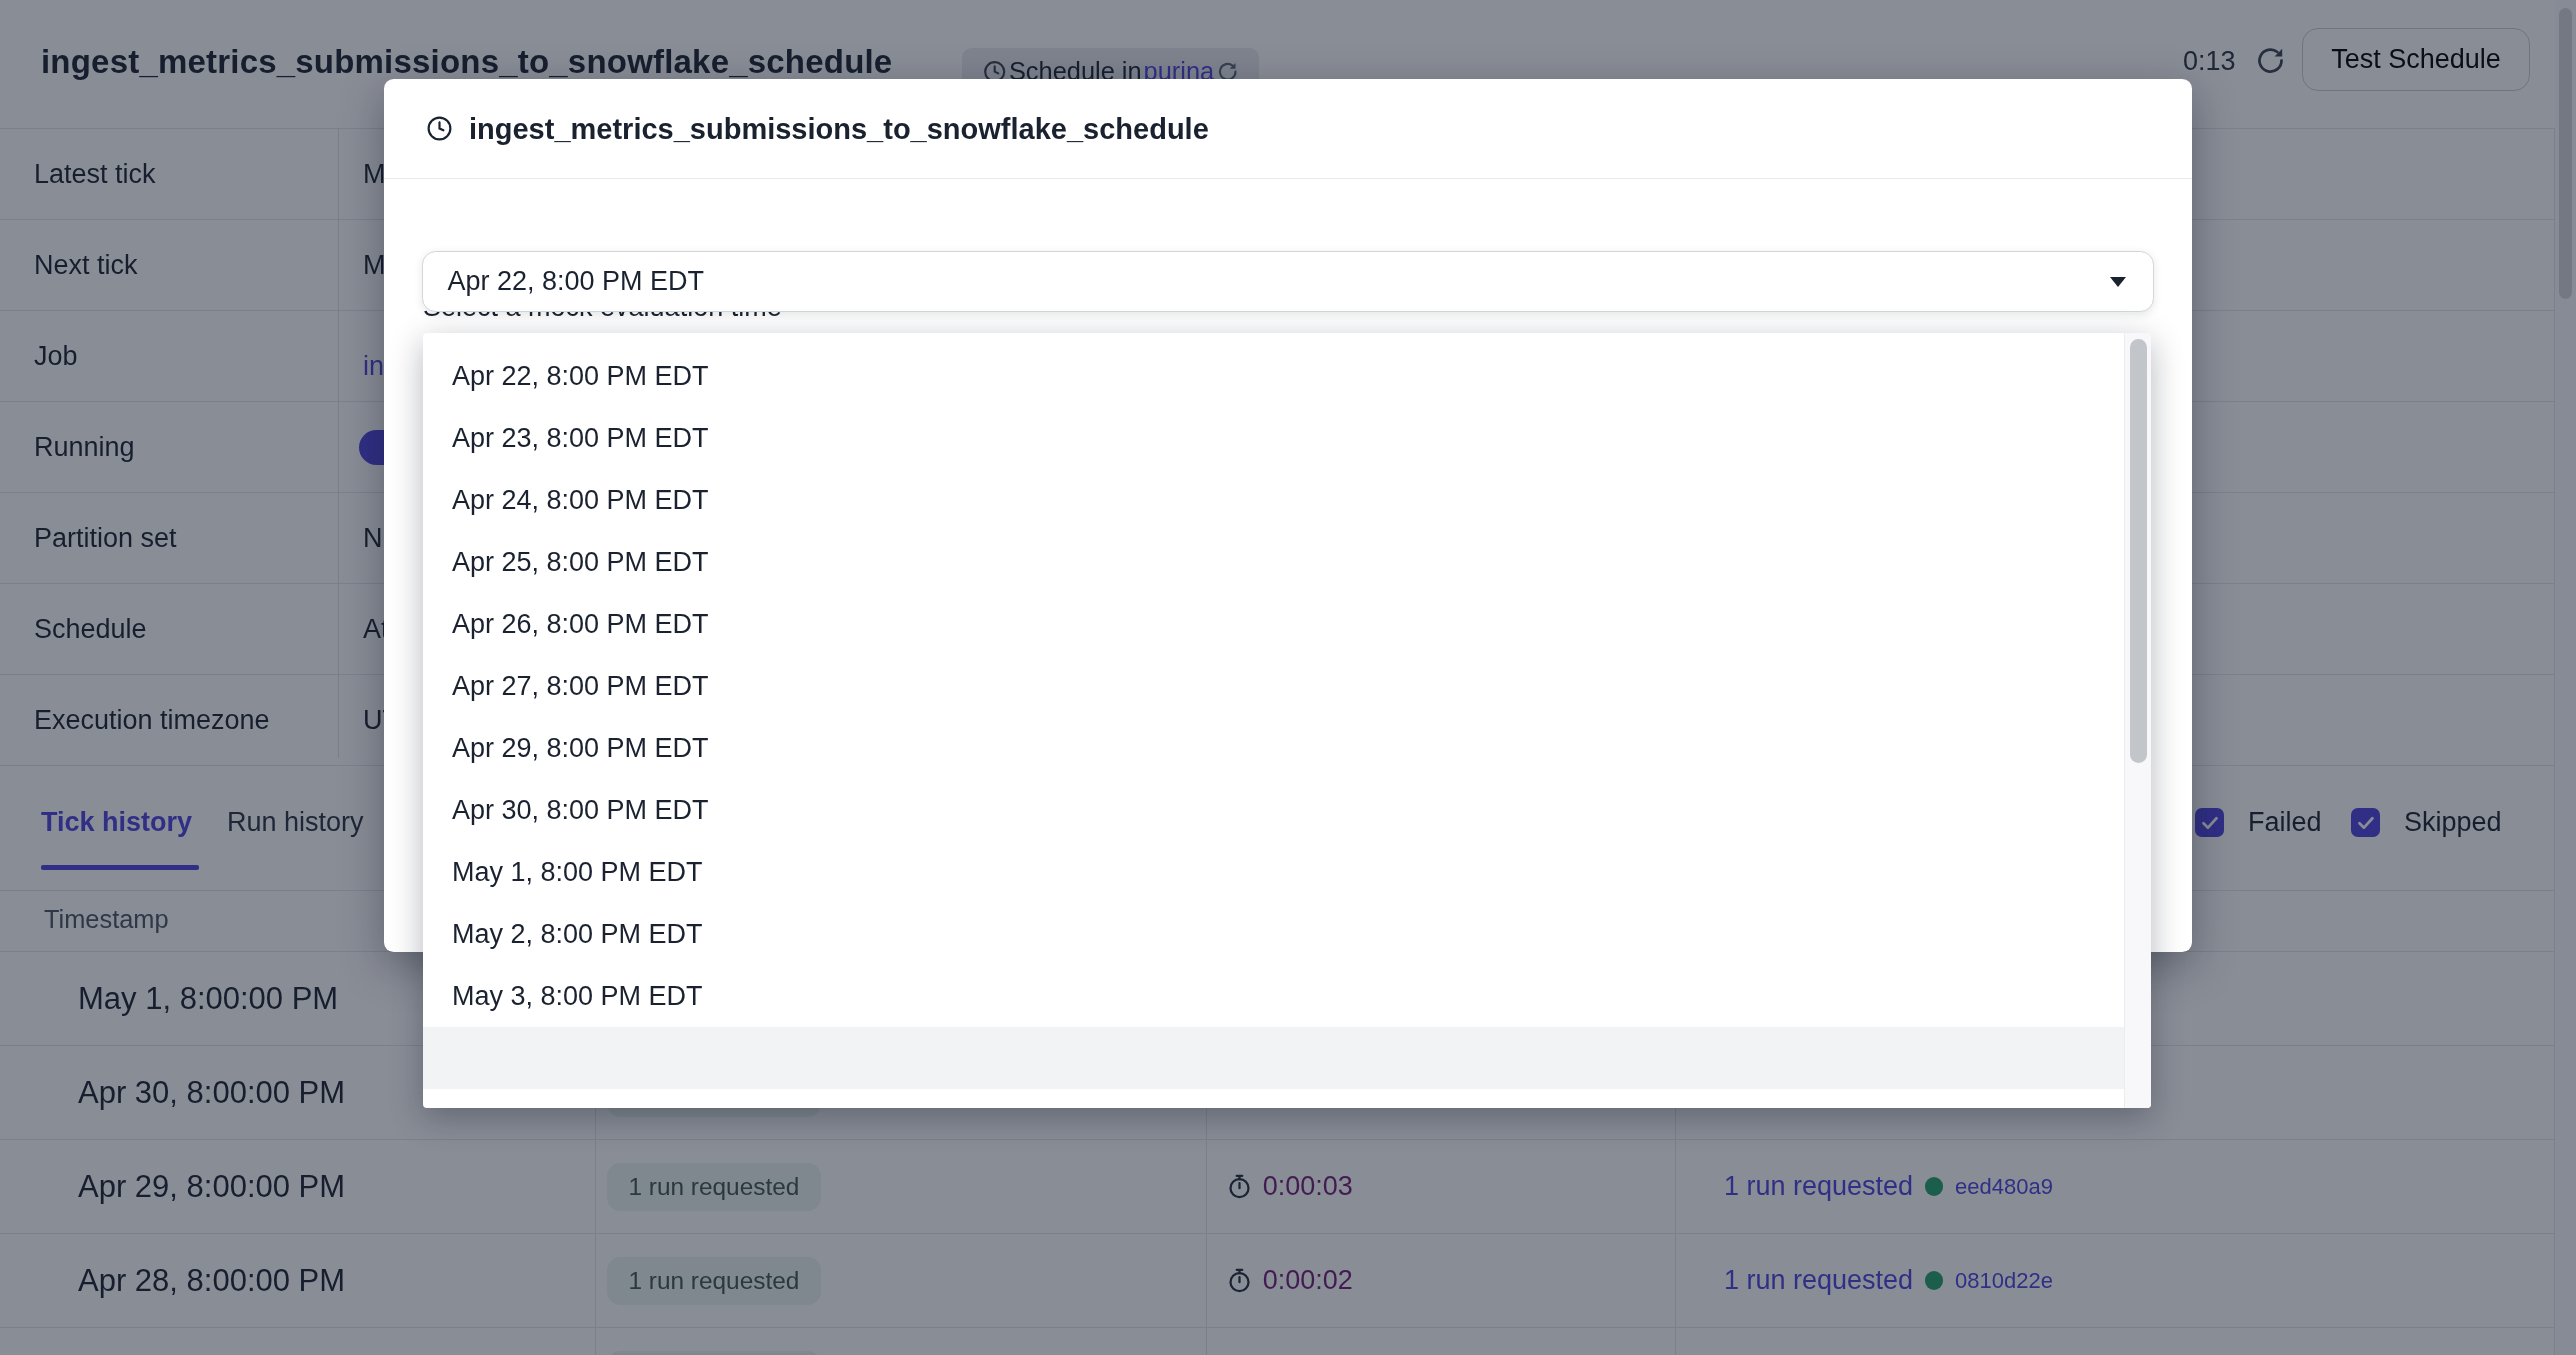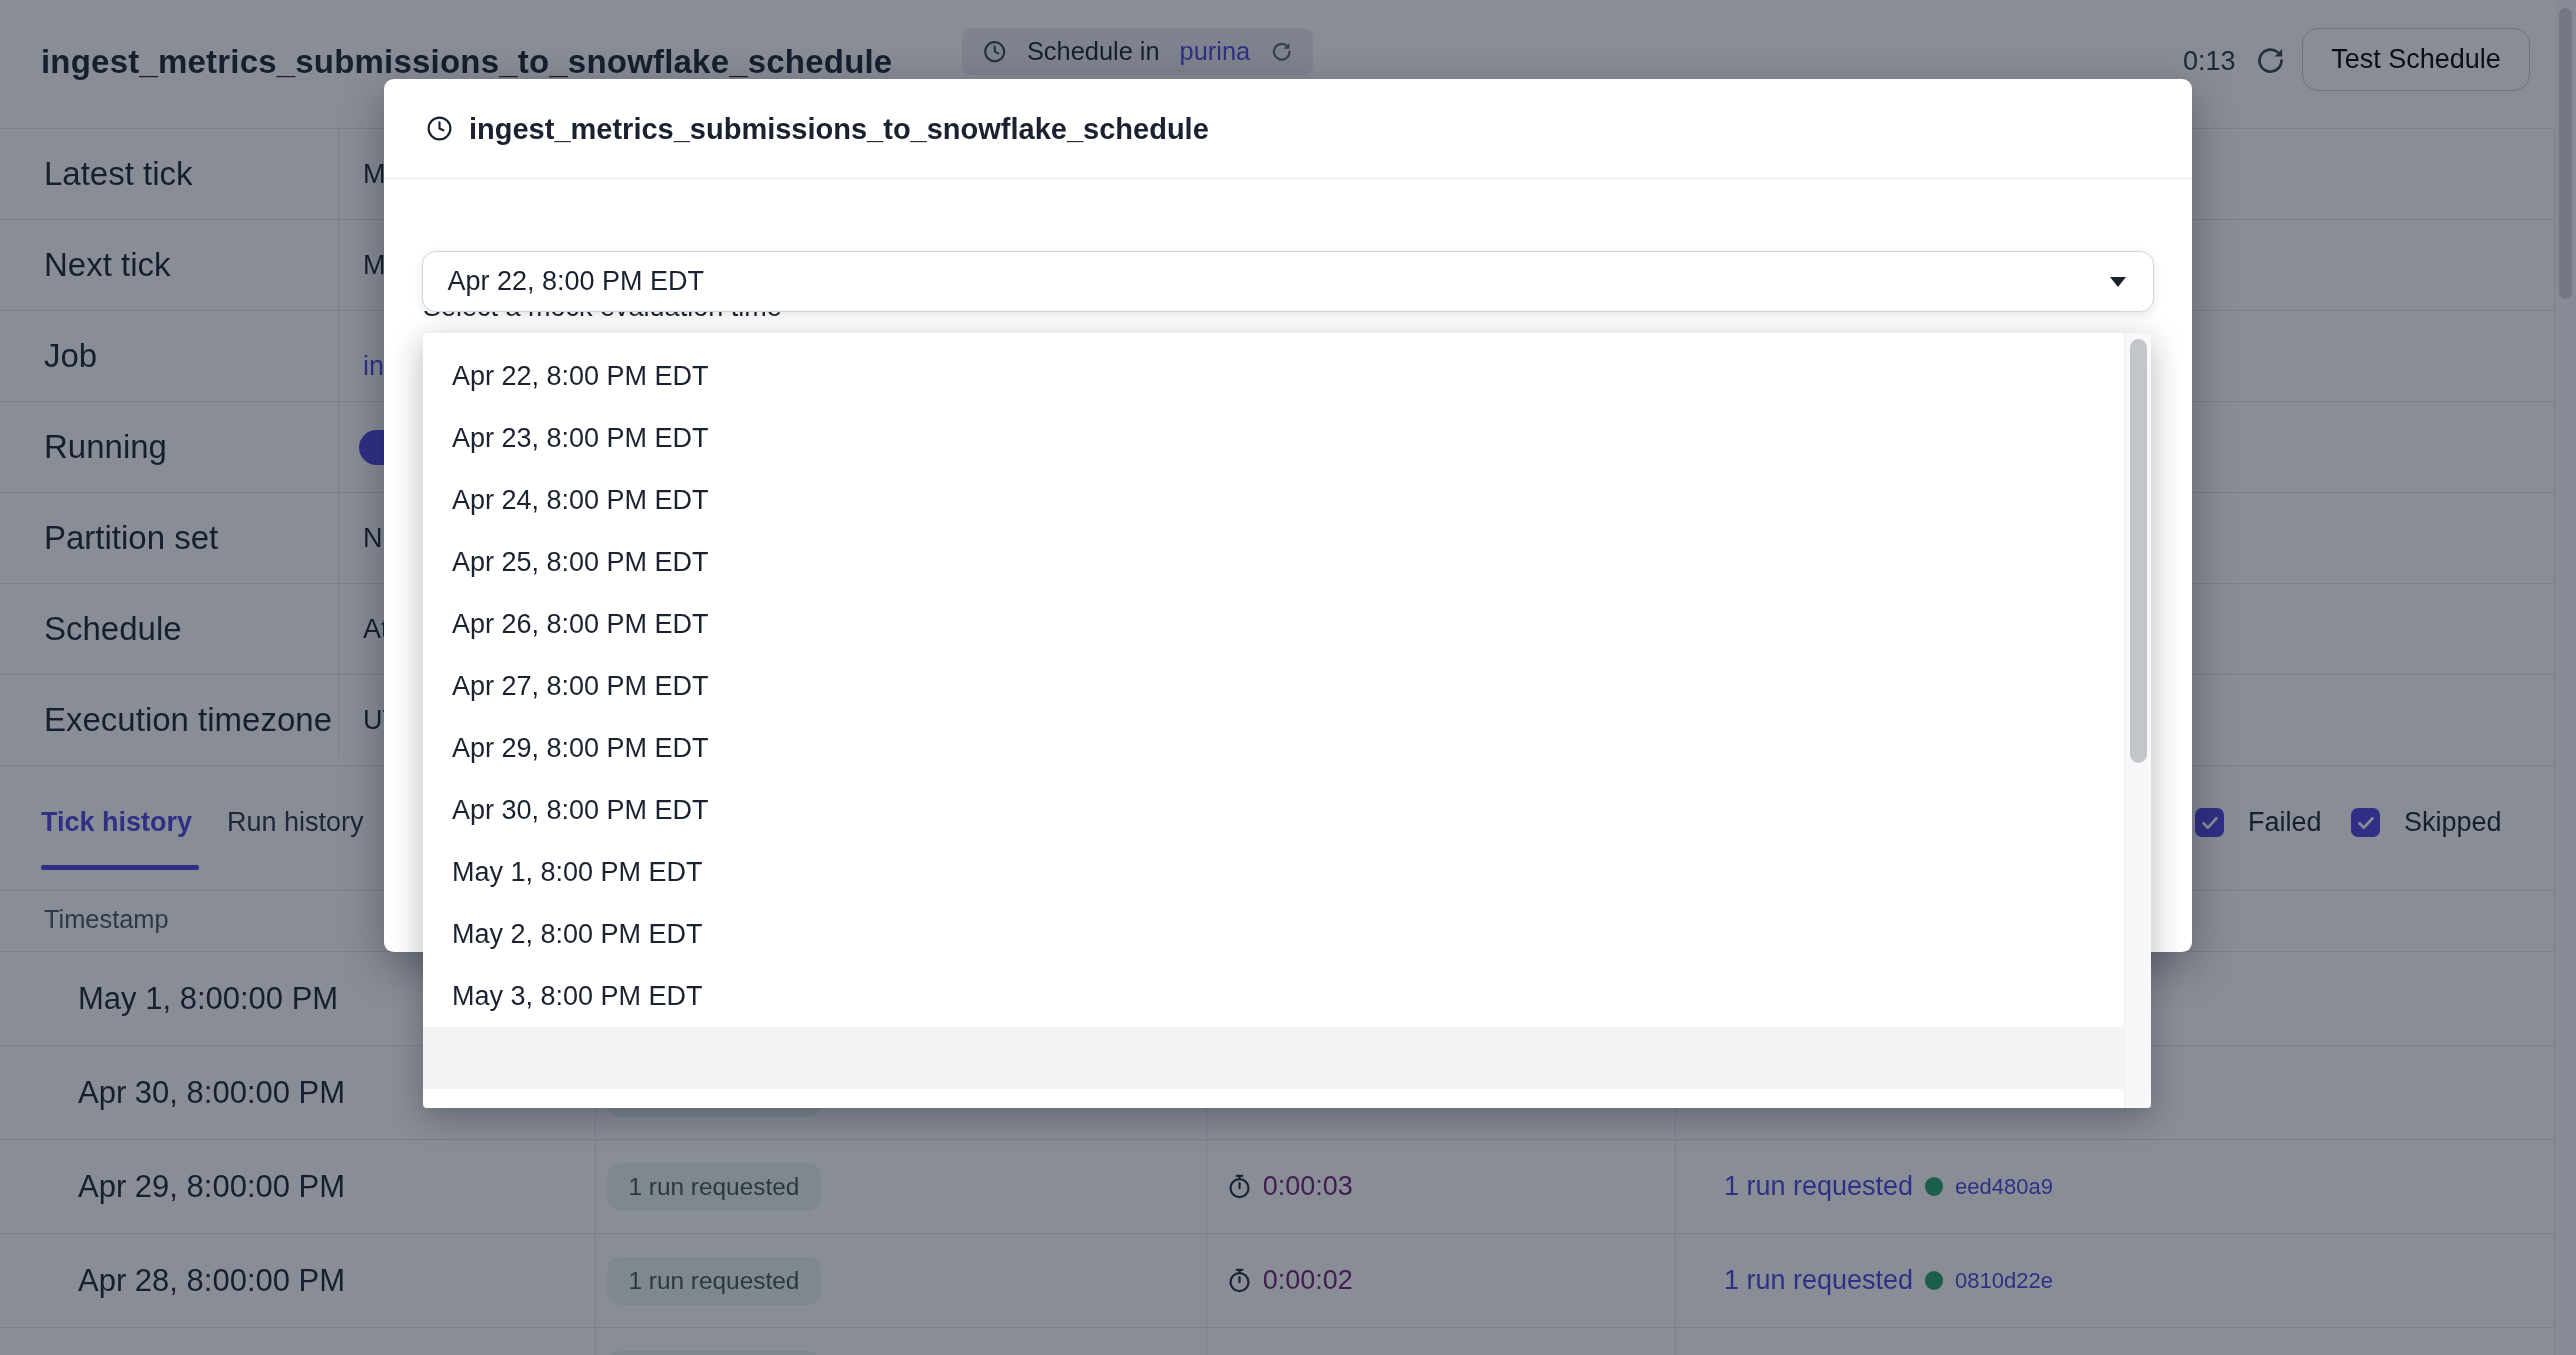--- a/index.html
+++ b/index.html
@@ -2,33 +2,33 @@
 <html><head>
 <meta charset="utf-8">
 <style>
   html,body{margin:0;padding:0;background:#fff;}
   body{font-family:"Liberation Sans", sans-serif; color:#1A2230;}
   .stage{position:relative;width:2576px;height:1355px;overflow:hidden;background:#fff;}
   .abs{position:absolute;}
 
   
   .page-title{left:41px;top:43px;font-size:33px;font-weight:600;letter-spacing:0.2px;}
-  .repo-badge{left:962px;top:28px;height:47px;border-radius:9.8px;background:#E9EAEE;
-    display:flex;align-items:center;padding:0 19.5px;gap:20px;font-size:25.4px;}
+  .repo-badge{left:962px;top:48px;height:47px;border-radius:9.8px;background:#E9EAEE;
+    display:flex;align-items:center;padding:0 19.5px;gap:2px;font-size:25.4px;}
   .repo-badge .link{color:#4F43DD;}
   .countdown{left:2183px;top:46px;font-size:27px;color:#2A3342;}
   .refresh-btn{left:2254px;top:44px;width:33px;height:33px;}
   .test-btn{left:2302px;top:28px;width:228px;height:63px;border:1px solid #C9CCD2;border-radius:16px;
     display:flex;align-items:center;justify-content:center;font-size:27px;font-weight:500;background:#fff;}
 
   
   .def-table{left:0;top:128px;width:2555px;}
   .def-row{position:relative;height:90px;border-top:1px solid #E3E5E8;display:flex;align-items:center;}
   .def-row:last-child{border-bottom:1px solid #E3E5E8;}
-  .def-label{padding-left:44px;font-size:33px;}
+  .def-label{padding-left:34px;font-size:27px;}
   .def-value{position:absolute;left:363px;font-size:27px;white-space:nowrap;}
   .def-value.link{color:#4F43DD;margin-top:20px;}
   .def-divider{left:338px;top:128px;width:1px;height:630px;background:#E3E5E8;}
   .table-right-edge{left:2554px;top:128px;width:1px;height:1227px;background:#E3E5E8;}
   .toggle{position:absolute;left:359px;width:64px;height:35px;border-radius:17.6px;background:#4F43DD;}
   .toggle .knob{position:absolute;right:3.9px;top:3.9px;width:27px;height:27px;border-radius:50%;background:#fff;}
 
   
   .tab{top:807px;font-size:27px;}
   .tab-active{left:41px;color:#4F43DD;font-weight:600;}

